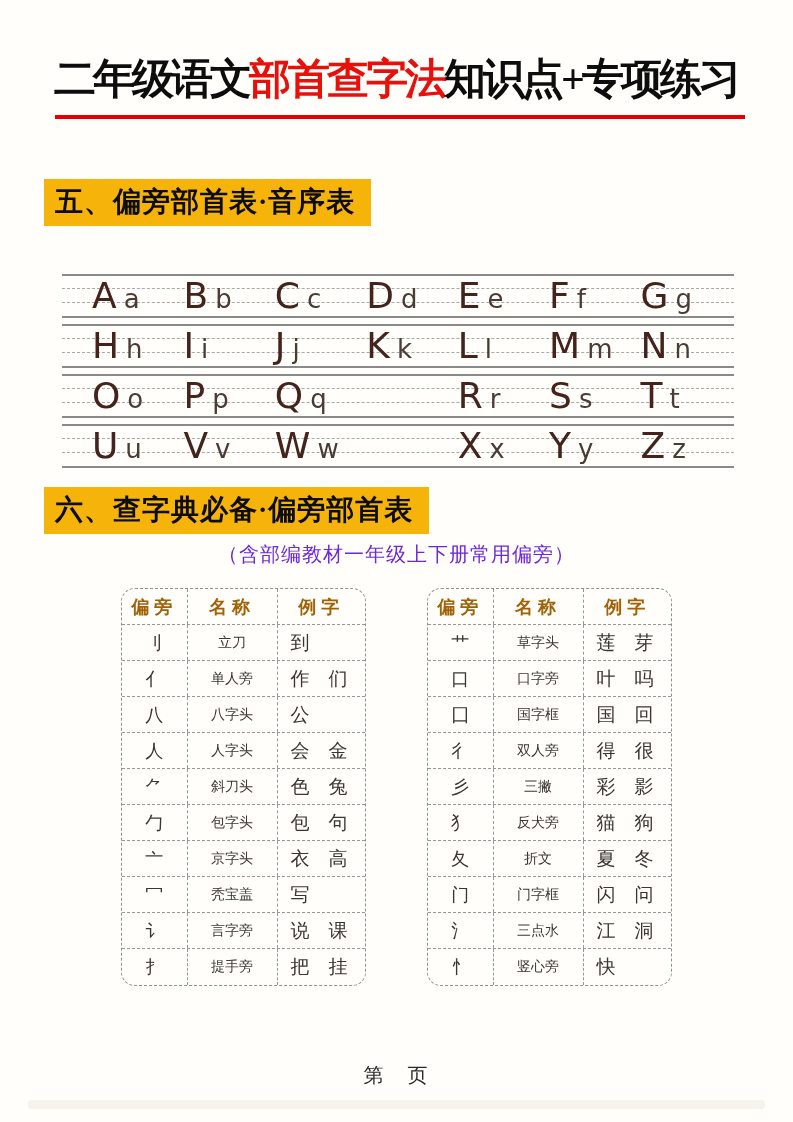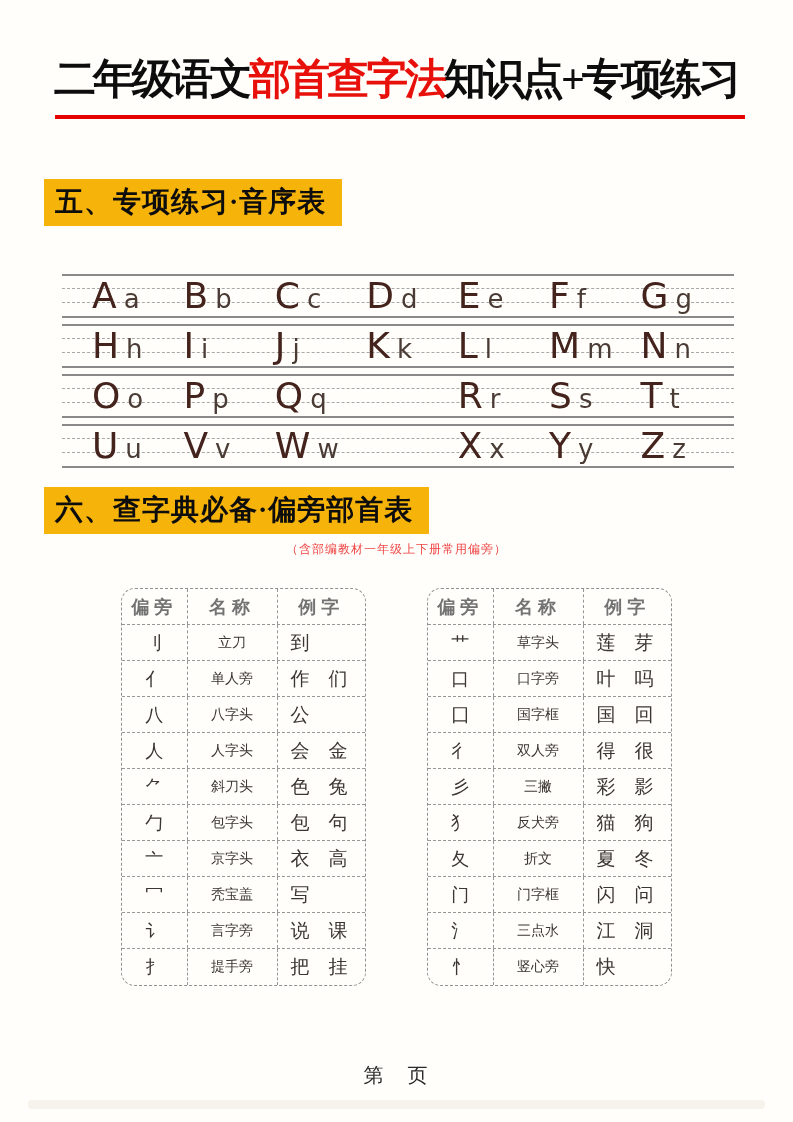--- a/index.html
+++ b/index.html
@@ -32,21 +32,21 @@
     background:#f6b40b; color:#0d0d0d;
     font-size:28px; font-weight:900; letter-spacing:1px;
     padding:7px 16px 8px 11px; line-height:1.15;
     white-space:nowrap;
   }
   .sec-heading.h5 { top:179px; }
   .sec-heading.h6 { top:487px; }
 
   .subtitle {
     position:absolute; left:0; right:0; top:541px;
-    text-align:center; font-size:12px; color:#ef4444;
+    text-align:center; font-size:20px; color:#6d28d9;
     letter-spacing:1px;
   }
 
   
   .abc-block { position:absolute; left:62px; top:274px; width:672px; }
   .abc-row { position:relative; height:42px; margin-bottom:8px; }
   .abc-line { position:absolute; left:0; right:0; height:0; }
   .abc-line.solid  { border-top:2px solid #8a8a8a; }
   .abc-line.dashed { border-top:1.5px dashed #a8a8a8; }
   .abc-letters {
@@ -71,21 +71,21 @@
     border-radius:14px;
     overflow:hidden;
     background:transparent;
   }
   .prow { display:flex; height:36px; }
   .prow:not(:last-child) { border-bottom:1.5px dashed #979797; }
   .pcell { display:flex; align-items:center; color:#3a3632; }
   .pcell.c0 { width:27%; justify-content:center; border-right:1.5px dashed #979797; font-size:18px; }
   .pcell.c1 { width:37%; justify-content:center; border-right:1.5px dashed #979797; font-size:14px; }
   .pcell.c2 { width:36%; padding-left:13px; font-size:19px;text-align:right; }
-  .prow.header .pcell { font-weight:bold; font-size:18px; color:#737373; letter-spacing:5px; }
+  .prow.header .pcell { font-weight:bold; font-size:18px; color:#a16207; letter-spacing:5px; }
   .prow.header .pcell.c2 { padding-left:0; justify-content:center; }
 
   
   .footer {
     position:absolute; left:0; right:0; top:1062px;
     text-align:center; font-size:20px; color:#2a2a2a; letter-spacing:2px;
   }
   .bottom-band {
     position:absolute; left:28px; right:28px; top:1100px; height:9px;
     background:#f5f3ec; border-radius:4px;
@@ -94,21 +94,21 @@
 </head>
 <body>
 
 <div class="page">
 
   <div class="doc-title">
     <span>二年级语文</span><span class="hl">部首查字法</span><span>知识点+专项练习</span>
   </div>
   <div class="red-rule"></div>
 
-  <div class="sec-heading h5">五、专项练习·音序表</div>
+  <div class="sec-heading h5">五、偏旁部首表·音序表</div>
 
   <div class="abc-block" id="abc">
       <div class="abc-row">
         <div class="abc-line solid" style="top: 0%;"></div>
         <div class="abc-line dashed" style="top: 33%;"></div>
         <div class="abc-line dashed" style="top: 66%;"></div>
         <div class="abc-line solid" style="top: 100%;"></div>
         <div class="abc-letters">
           <div class="abc-pair">
             <span class="uc">A</span>

